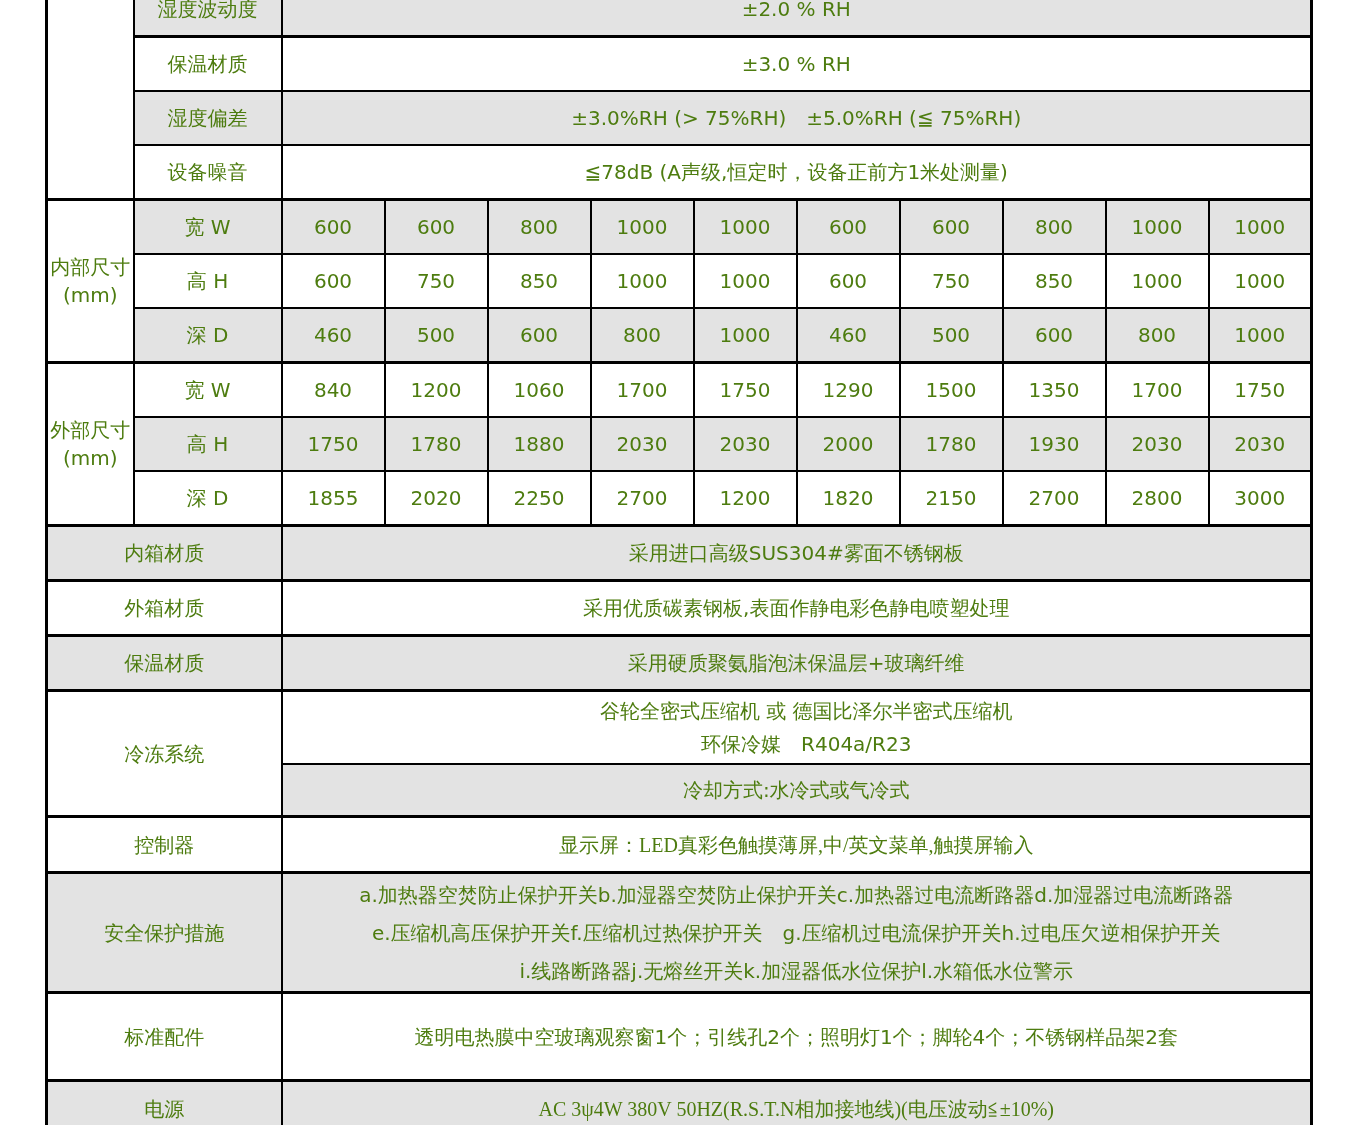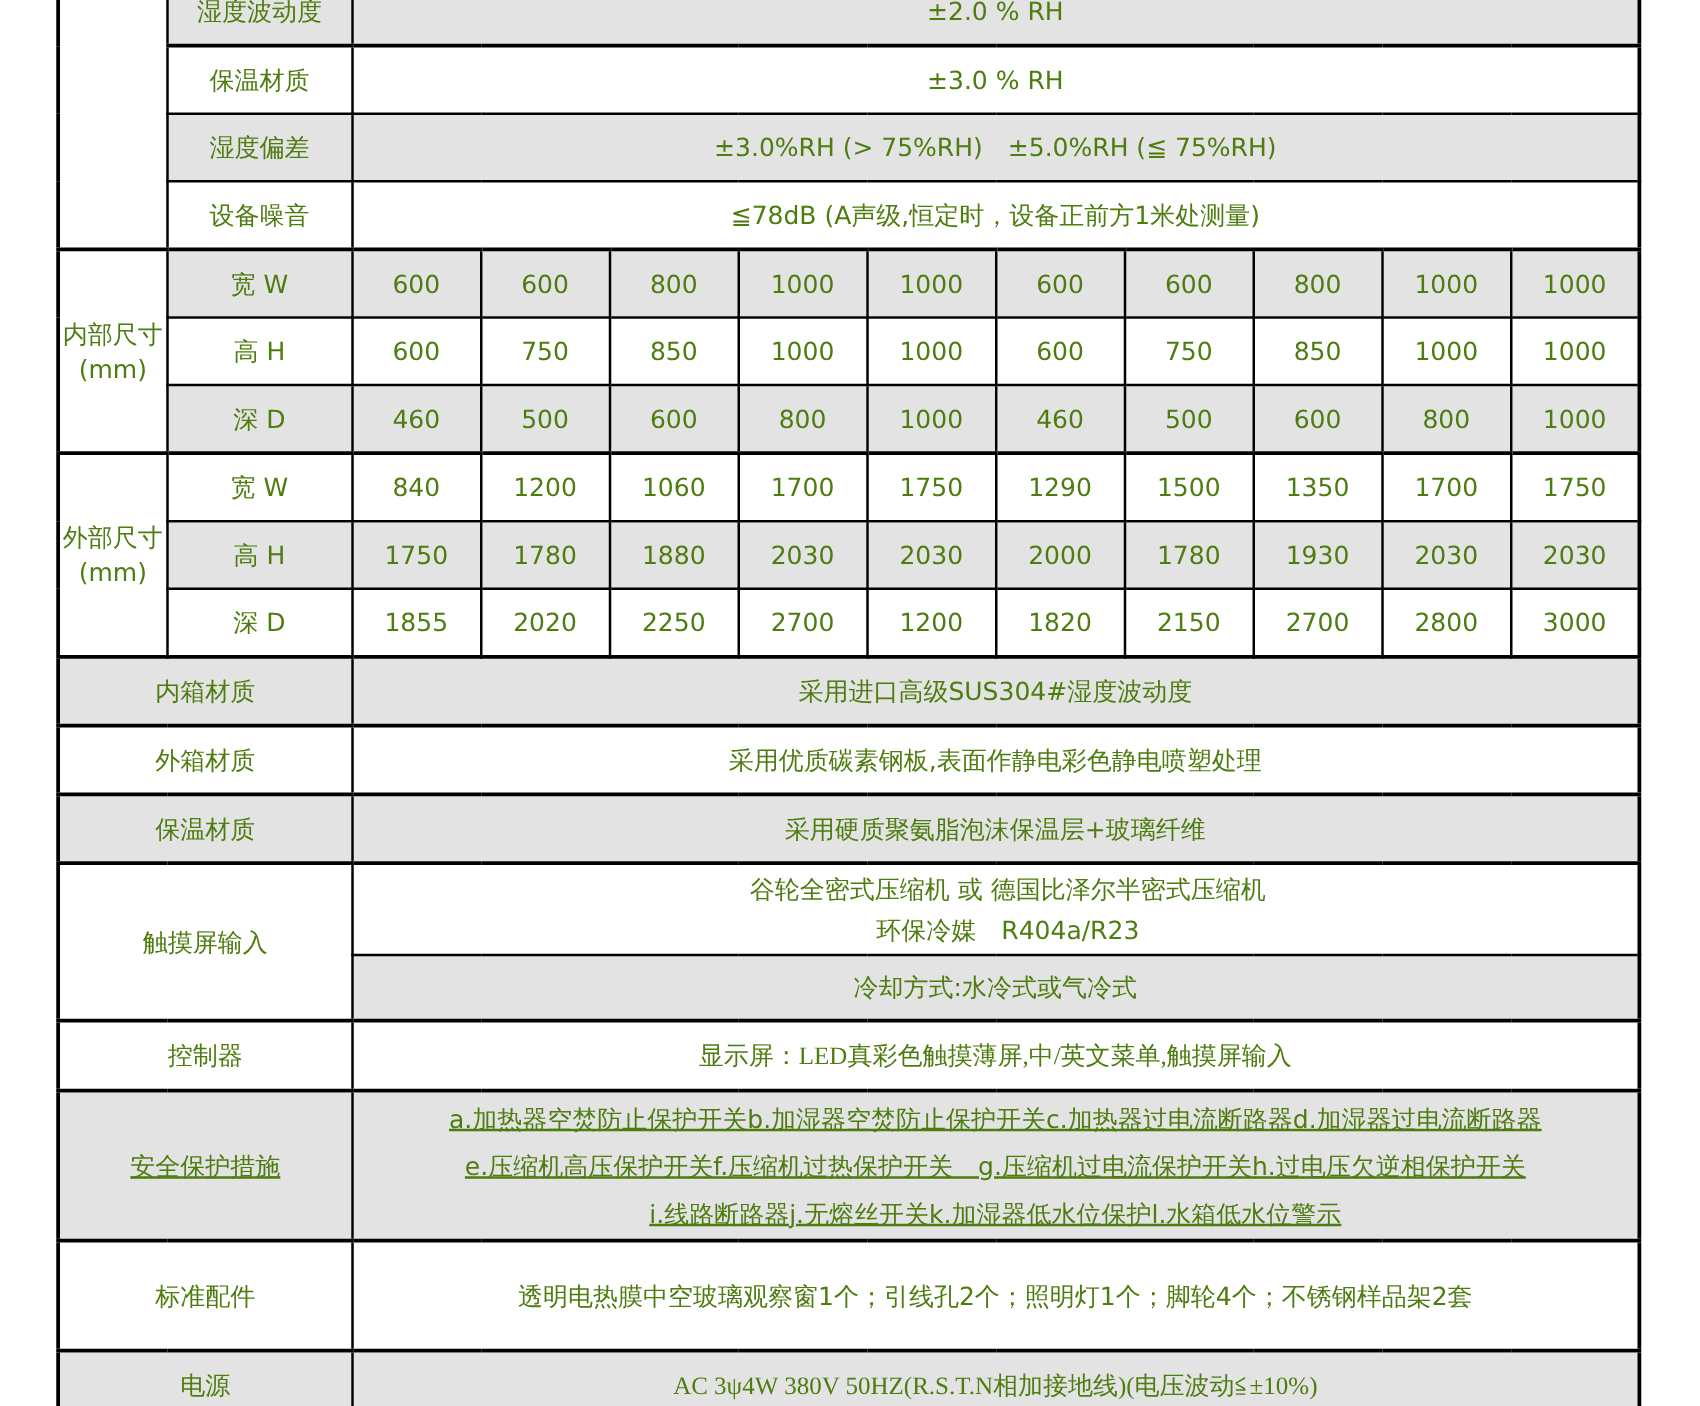--- a/index.html
+++ b/index.html
@@ -30,21 +30,21 @@
     padding: 0;
     overflow: hidden;
     background: #ffffff;
   }
   table.spec td.gray { background: #e3e3e3; }
   tr.thick > td { border-top-width: 3px; }
   tr.h52 > td { height: 52px; }
   tr.h71 > td { height: 71px; }
   tr.h50 > td { height: 50px; }
   tr.h53 > td { height: 53px; font-family: Liberation Serif, serif; }
-  tr.h117 > td { height: 117px; text-decoration: underline; }
+  tr.h117 > td { height: 117px; }
   tr.h85 > td { height: 85px; margin-top: 43px; }
   td.groupcell { font-size: 20px; padding: 0 2px; }
   .safety-line { display: block; line-height: 38px; }
   .refr-line { display: block; line-height: 33px; margin-left: 20px; }
 </style>
 </head>
 <body>
 
 <div class="page">
   <table class="spec">
@@ -159,33 +159,33 @@
         <td>1200</td>
         <td>1820</td>
         <td>2150</td>
         <td>2700</td>
         <td>2800</td>
         <td>3000</td>
       </tr>
 
       <tr class="h52 thick">
         <td class="gray" colspan="2">内箱材质</td>
-        <td class="gray" colspan="10">采用进口高级SUS304#湿度波动度</td>
+        <td class="gray" colspan="10">采用进口高级SUS304#雾面不锈钢板</td>
       </tr>
       <tr class="h52 thick">
         <td colspan="2">外箱材质</td>
         <td colspan="10">采用优质碳素钢板,表面作静电彩色静电喷塑处理</td>
       </tr>
       <tr class="h52 thick">
         <td class="gray" colspan="2">保温材质</td>
         <td class="gray" colspan="10">采用硬质聚氨脂泡沫保温层+玻璃纤维</td>
       </tr>
 
       <tr class="h71 thick">
-        <td colspan="2" rowspan="2">触摸屏输入</td>
+        <td colspan="2" rowspan="2">冷冻系统</td>
         <td colspan="10">
           <span class="refr-line">谷轮全密式压缩机 或 德国比泽尔半密式压缩机</span>
           <span class="refr-line">环保冷媒　R404a/R23</span>
         </td>
       </tr>
       <tr class="h50">
         <td class="gray" colspan="10">冷却方式:水冷式或气冷式</td>
       </tr>
 
       <tr class="h53 thick">

